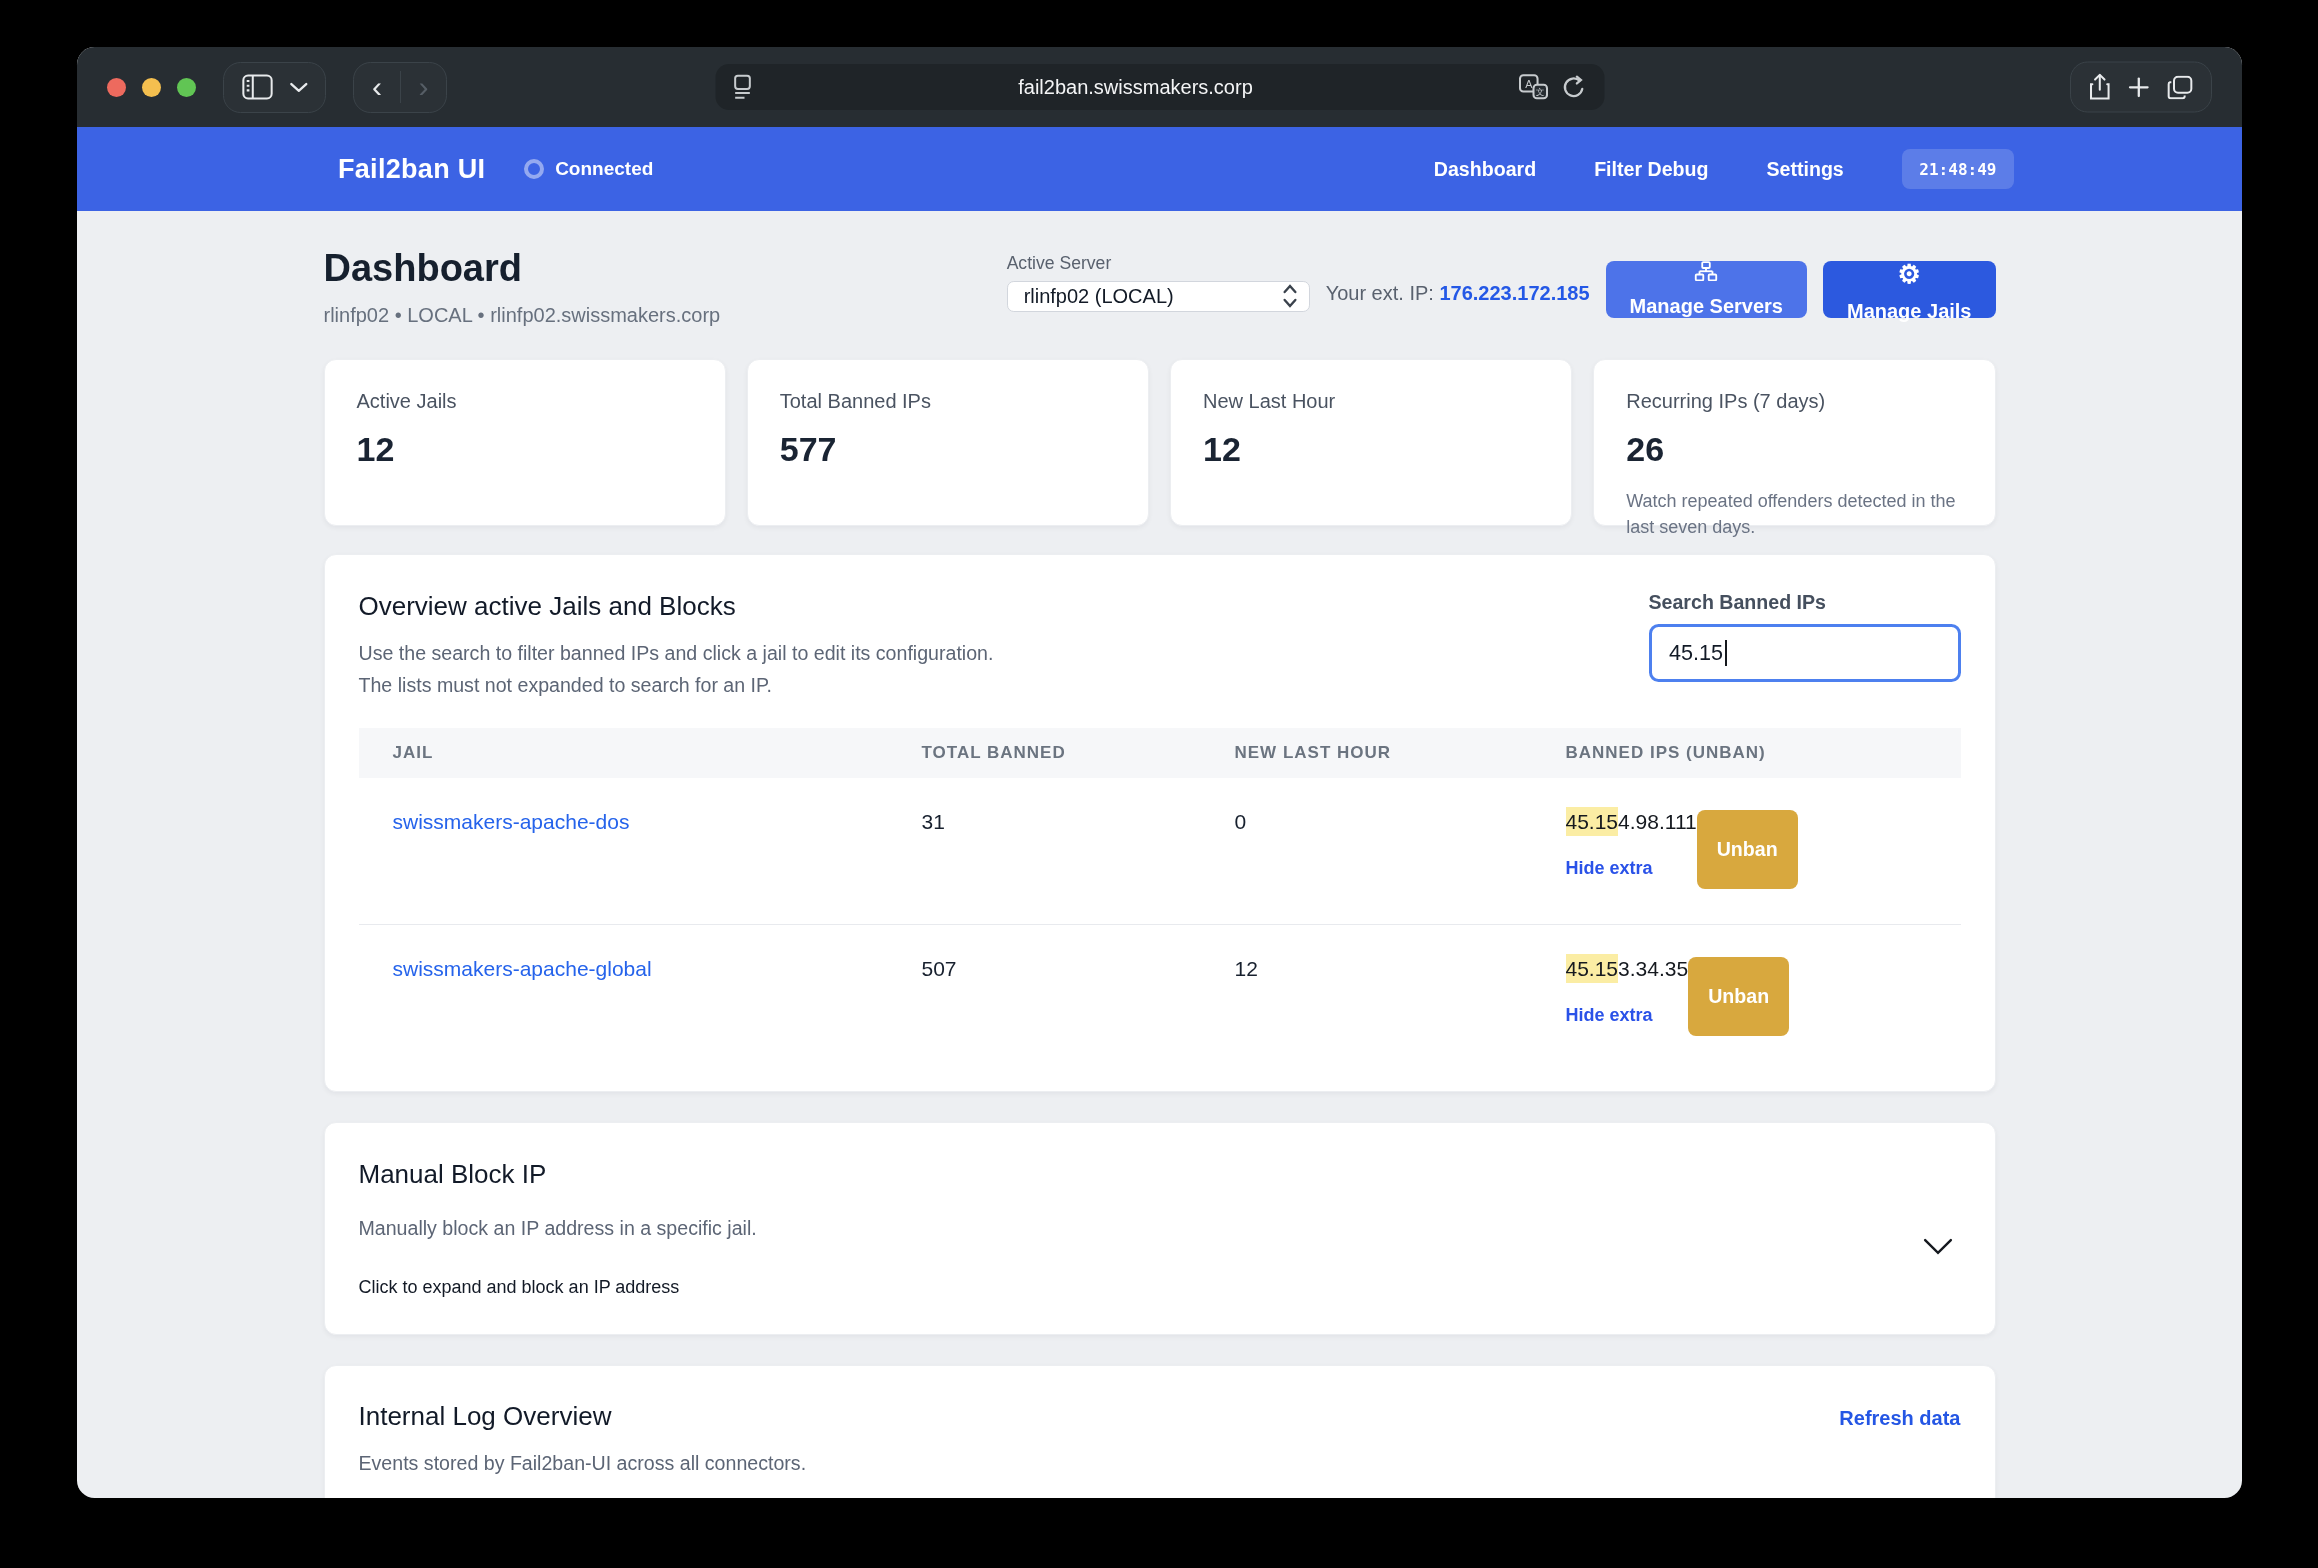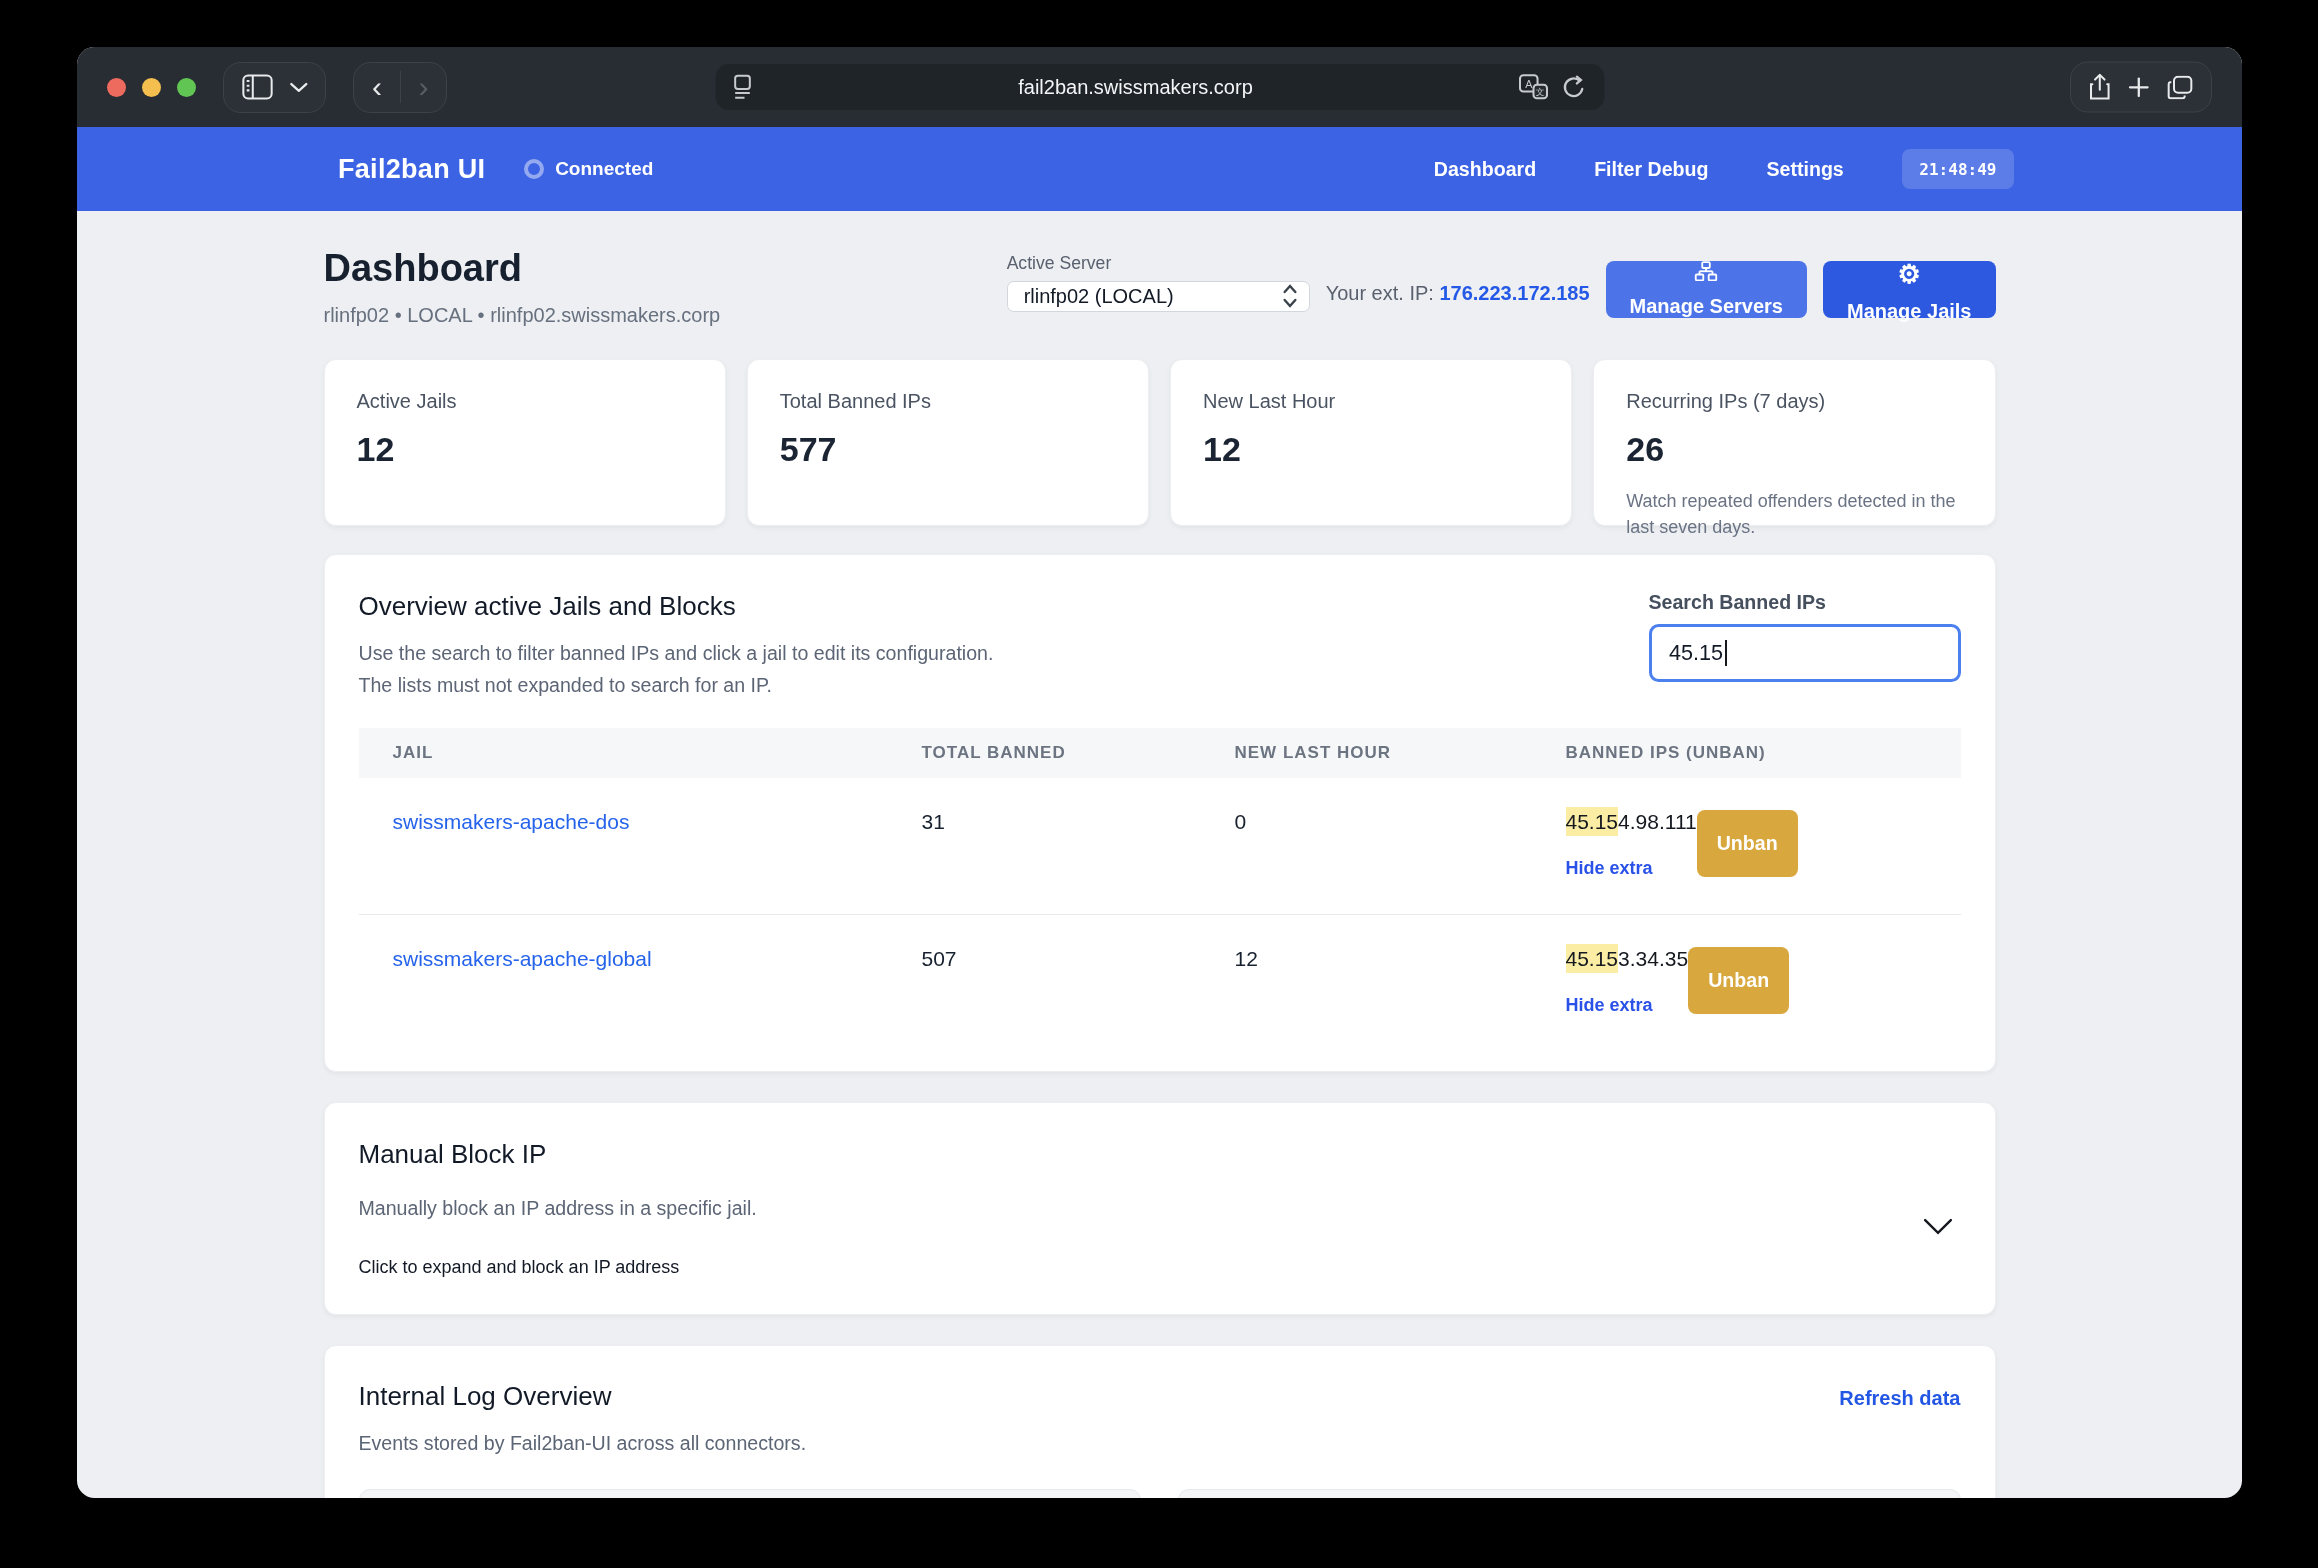--- a/index.html
+++ b/index.html
@@ -89,21 +89,21 @@
               letter-spacing:1px; text-transform:uppercase; padding:15px 0; }
   .jails th:first-child, .jails td:first-child { padding-left:34px; }
   .jails td { padding:32px 0 35px; font-size:21px; color:#17202e; vertical-align:top; }
   .jails tbody tr + tr td { border-top:1.4px solid #e8eaee; }
   .jail-link { color:#2563eb; text-decoration:none; cursor:pointer; }
   .ip-cell { display:flex; align-items:flex-start; padding-right:39px; }
   .ip-line { font-size:21px; color:#15191f; }
   mark.hl { background:#fbeda4; color:#15191f; padding:2.7px 0; }
   .hide-extra { display:inline-block; margin-top:24px; font-size:18px; font-weight:700;
                 color:#2a52e8; cursor:pointer; }
-  .unban-btn { background:#d8a83e; color:#fff; border:none; border-radius:8px; padding:22px 20px;
+  .unban-btn { background:#d8a83e; color:#fff; border:none; border-radius:8px; padding:28px 20px;
                font-size:19.6px; font-weight:600; cursor:pointer; font-family:"Liberation Sans", sans-serif; }
 
   .manual-panel { position:relative; padding:36px 34px; }
   .manual-desc { font-size:19.6px; color:#5c6575; margin-top:27px; }
   .manual-hint { font-size:18px; color:#131a26; margin-top:37px; }
   .manual-chevron { position:absolute; right:42px; top:115px; cursor:pointer; }
 
   .log-panel { padding:35px 34px 0; margin-bottom:0; height:176px; overflow:hidden; }
   .log-head { display:flex; justify-content:space-between; align-items:flex-start; }
   .refresh-link { font-size:20px; font-weight:600; color:#2456e4; margin-top:5.4px; cursor:pointer; }

